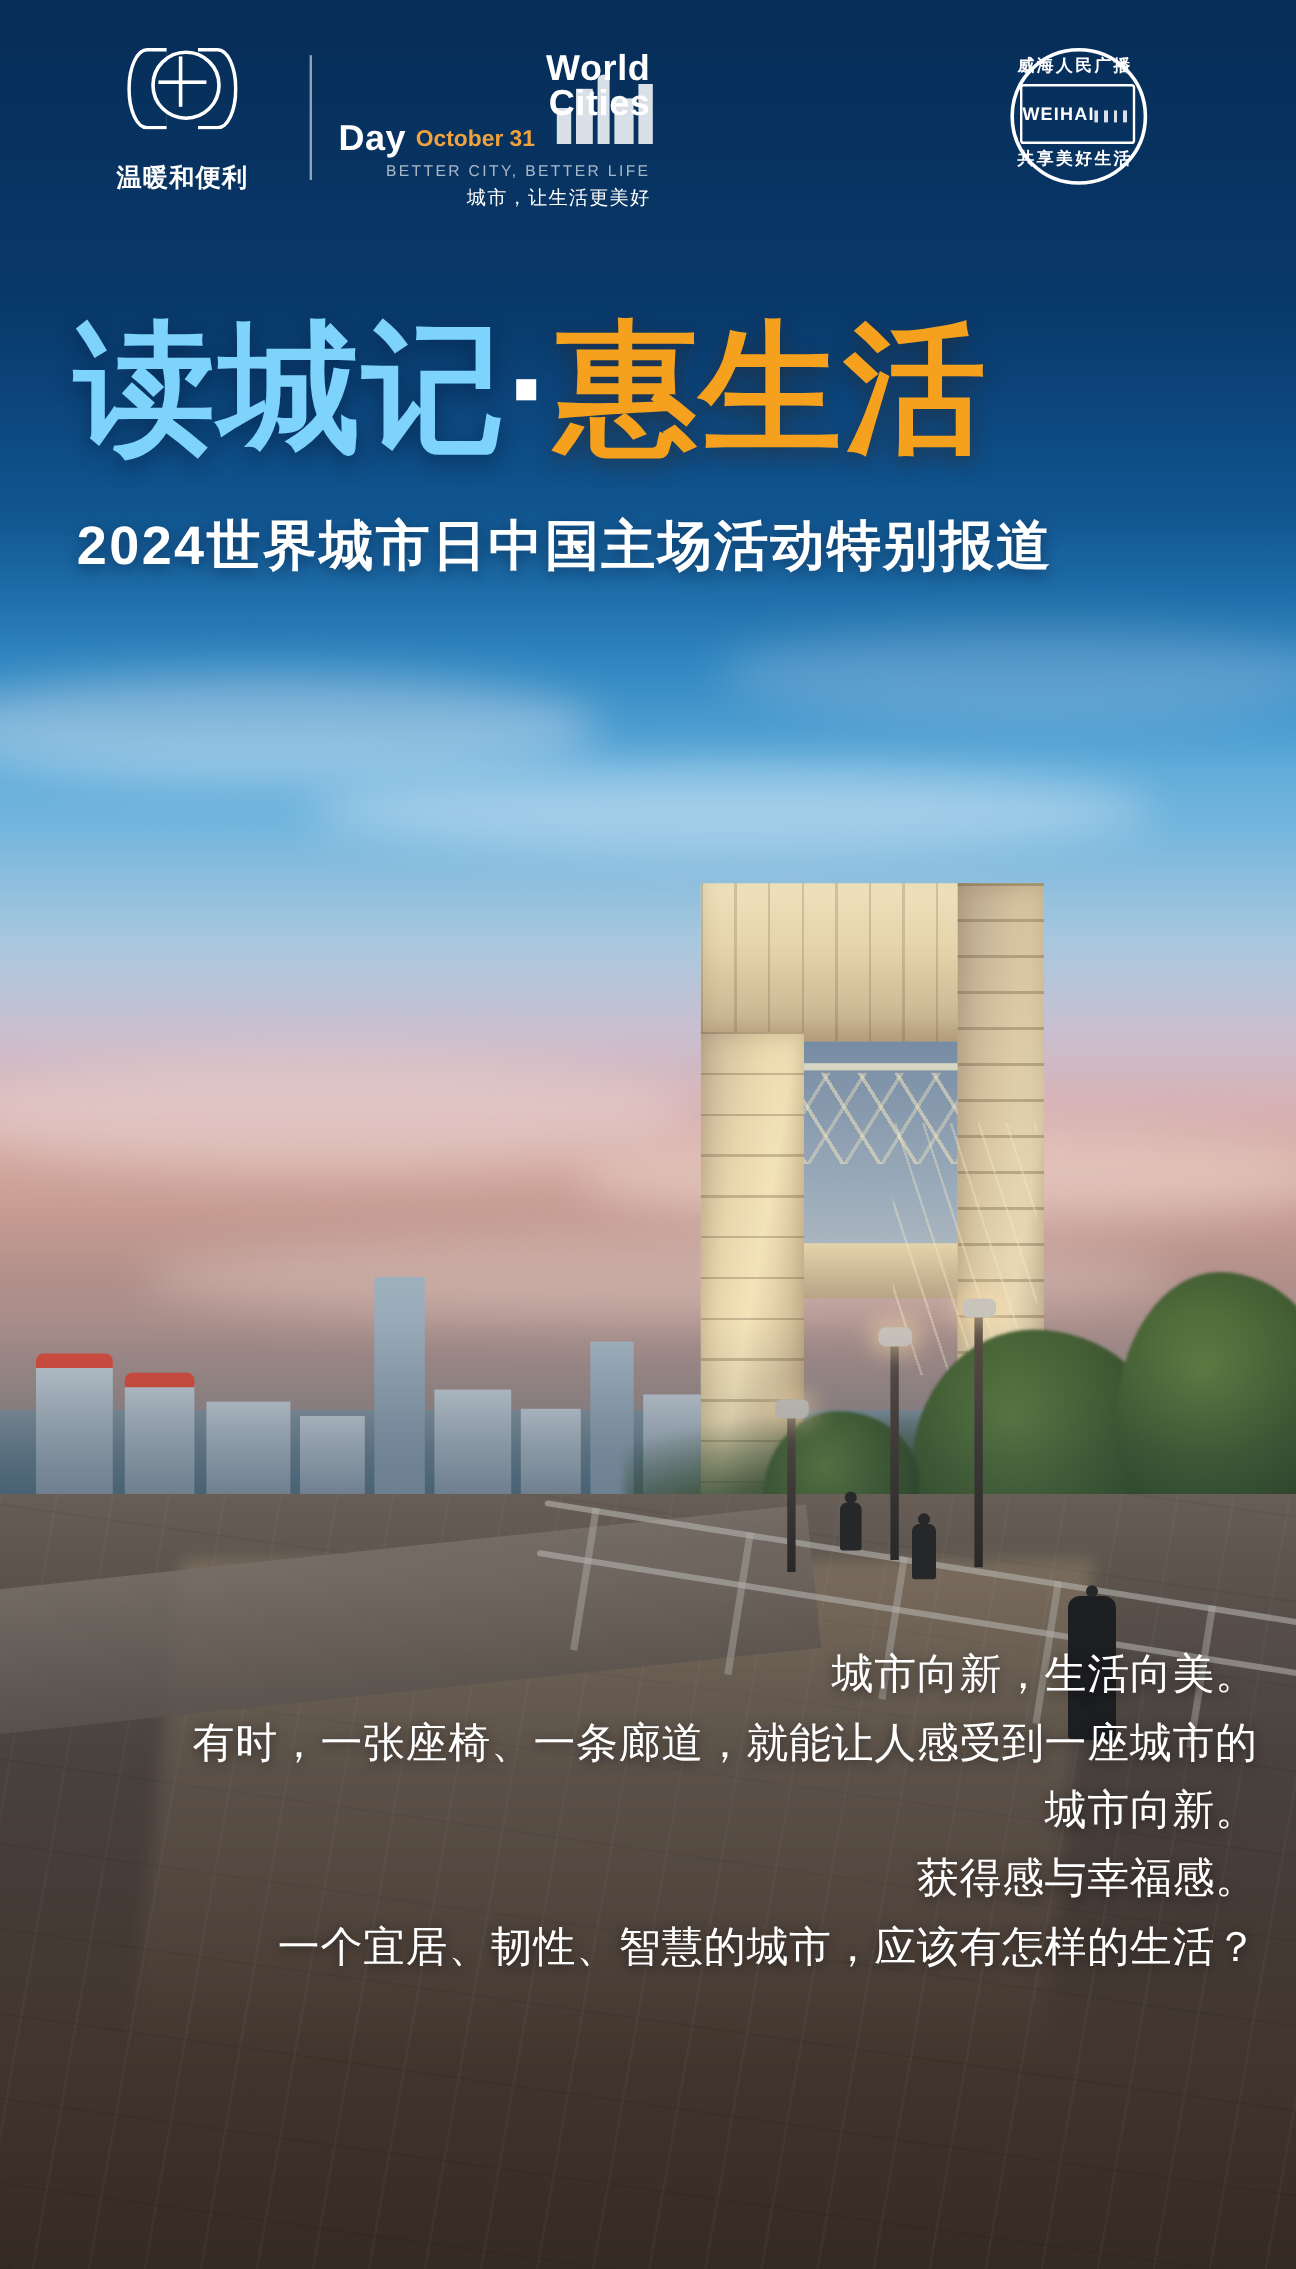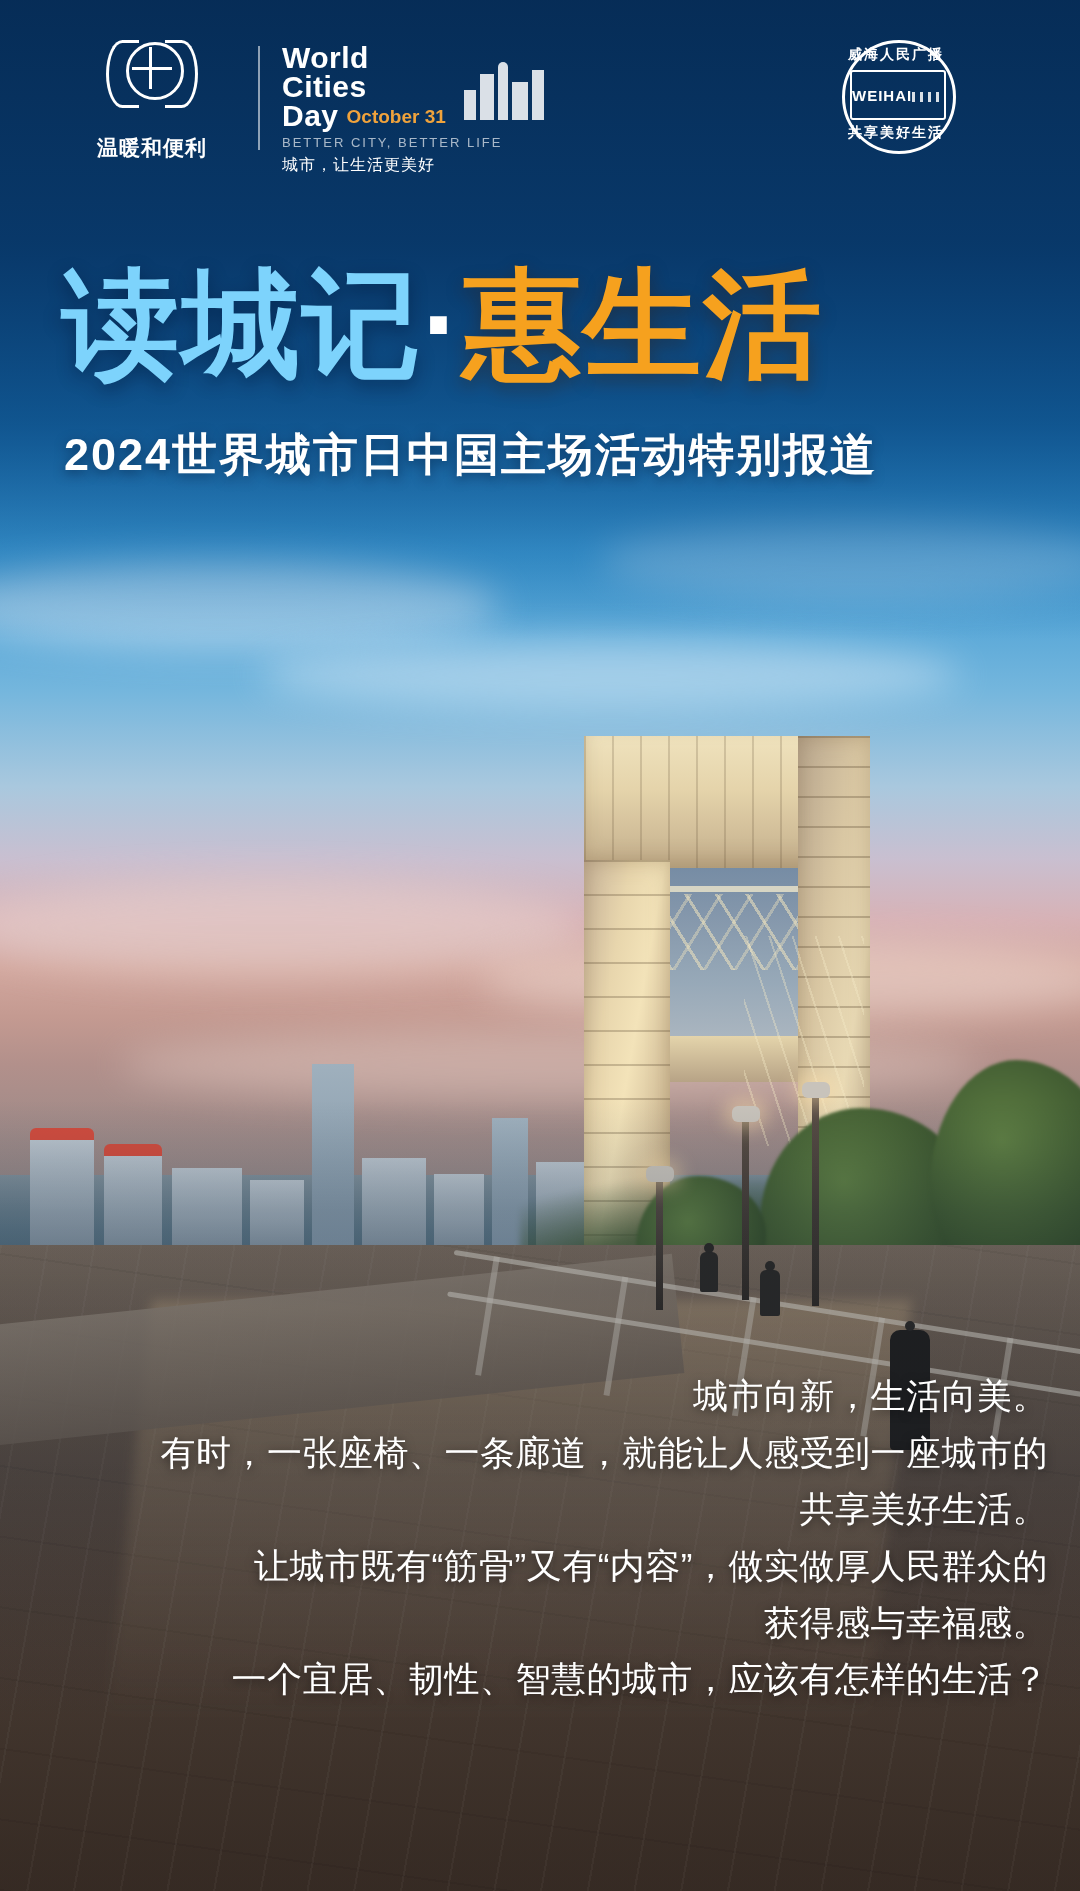--- a/index.html
+++ b/index.html
@@ -273,21 +273,21 @@
   .un-emblem .wreath-l { left: 2px; }
   .un-emblem .wreath-r { right: 2px; transform: scaleX(-1); }
   .un-label {
     font-size: 21px; letter-spacing: 1px; margin-top: 2px; font-weight: bold;
   }
   .divider-v {
     position:absolute; left: 258px; top: 18px;
     width: 2px; height: 104px; background: rgba(255,255,255,.55);
   }
   .logo-wcd {
-    position:absolute; left: 282px; top: 16px; width: 260px; color:#fff;
+    position:absolute; left: 282px; top: 16px; width: 260px; color:#fff;text-align:right;
   }
   .wcd-word {
     font-weight: bold; line-height: .96; font-size: 30px; letter-spacing:.5px;
   }
   .wcd-day-row { display:flex; align-items:flex-end; gap:8px; }
   .wcd-date {
     color:#f0a33c; font-size: 19px; font-weight: bold; padding-bottom:2px;
   }
   .wcd-tag-en {
     font-size: 13px; color: rgba(255,255,255,.65); letter-spacing: 2px; margin-top: 5px;
@@ -488,19 +488,18 @@
   <div class="headline">
     <span class="white">读城记</span><span class="dot">·</span><span class="gold">惠生活</span>
   </div>
 
   <div class="subhead">2024世界城市日中国主场活动特别报道</div>
 
   <div class="copy-band"></div>
   <div class="copy">
     <p>城市向新，生活向美。</p>
     <p>有时，一张座椅、一条廊道，就能让人感受到一座城市的</p>
-    <p>共享美好生活。</p>
-    <p>让城市既有“筋骨”又有“内容”，做实做厚人民群众的</p>
+    <p>城市向新。</p>
     <p>获得感与幸福感。</p>
     <p>一个宜居、韧性、智慧的城市，应该有怎样的生活？</p>
   </div>
 
 </div>
 
 </body></html>

